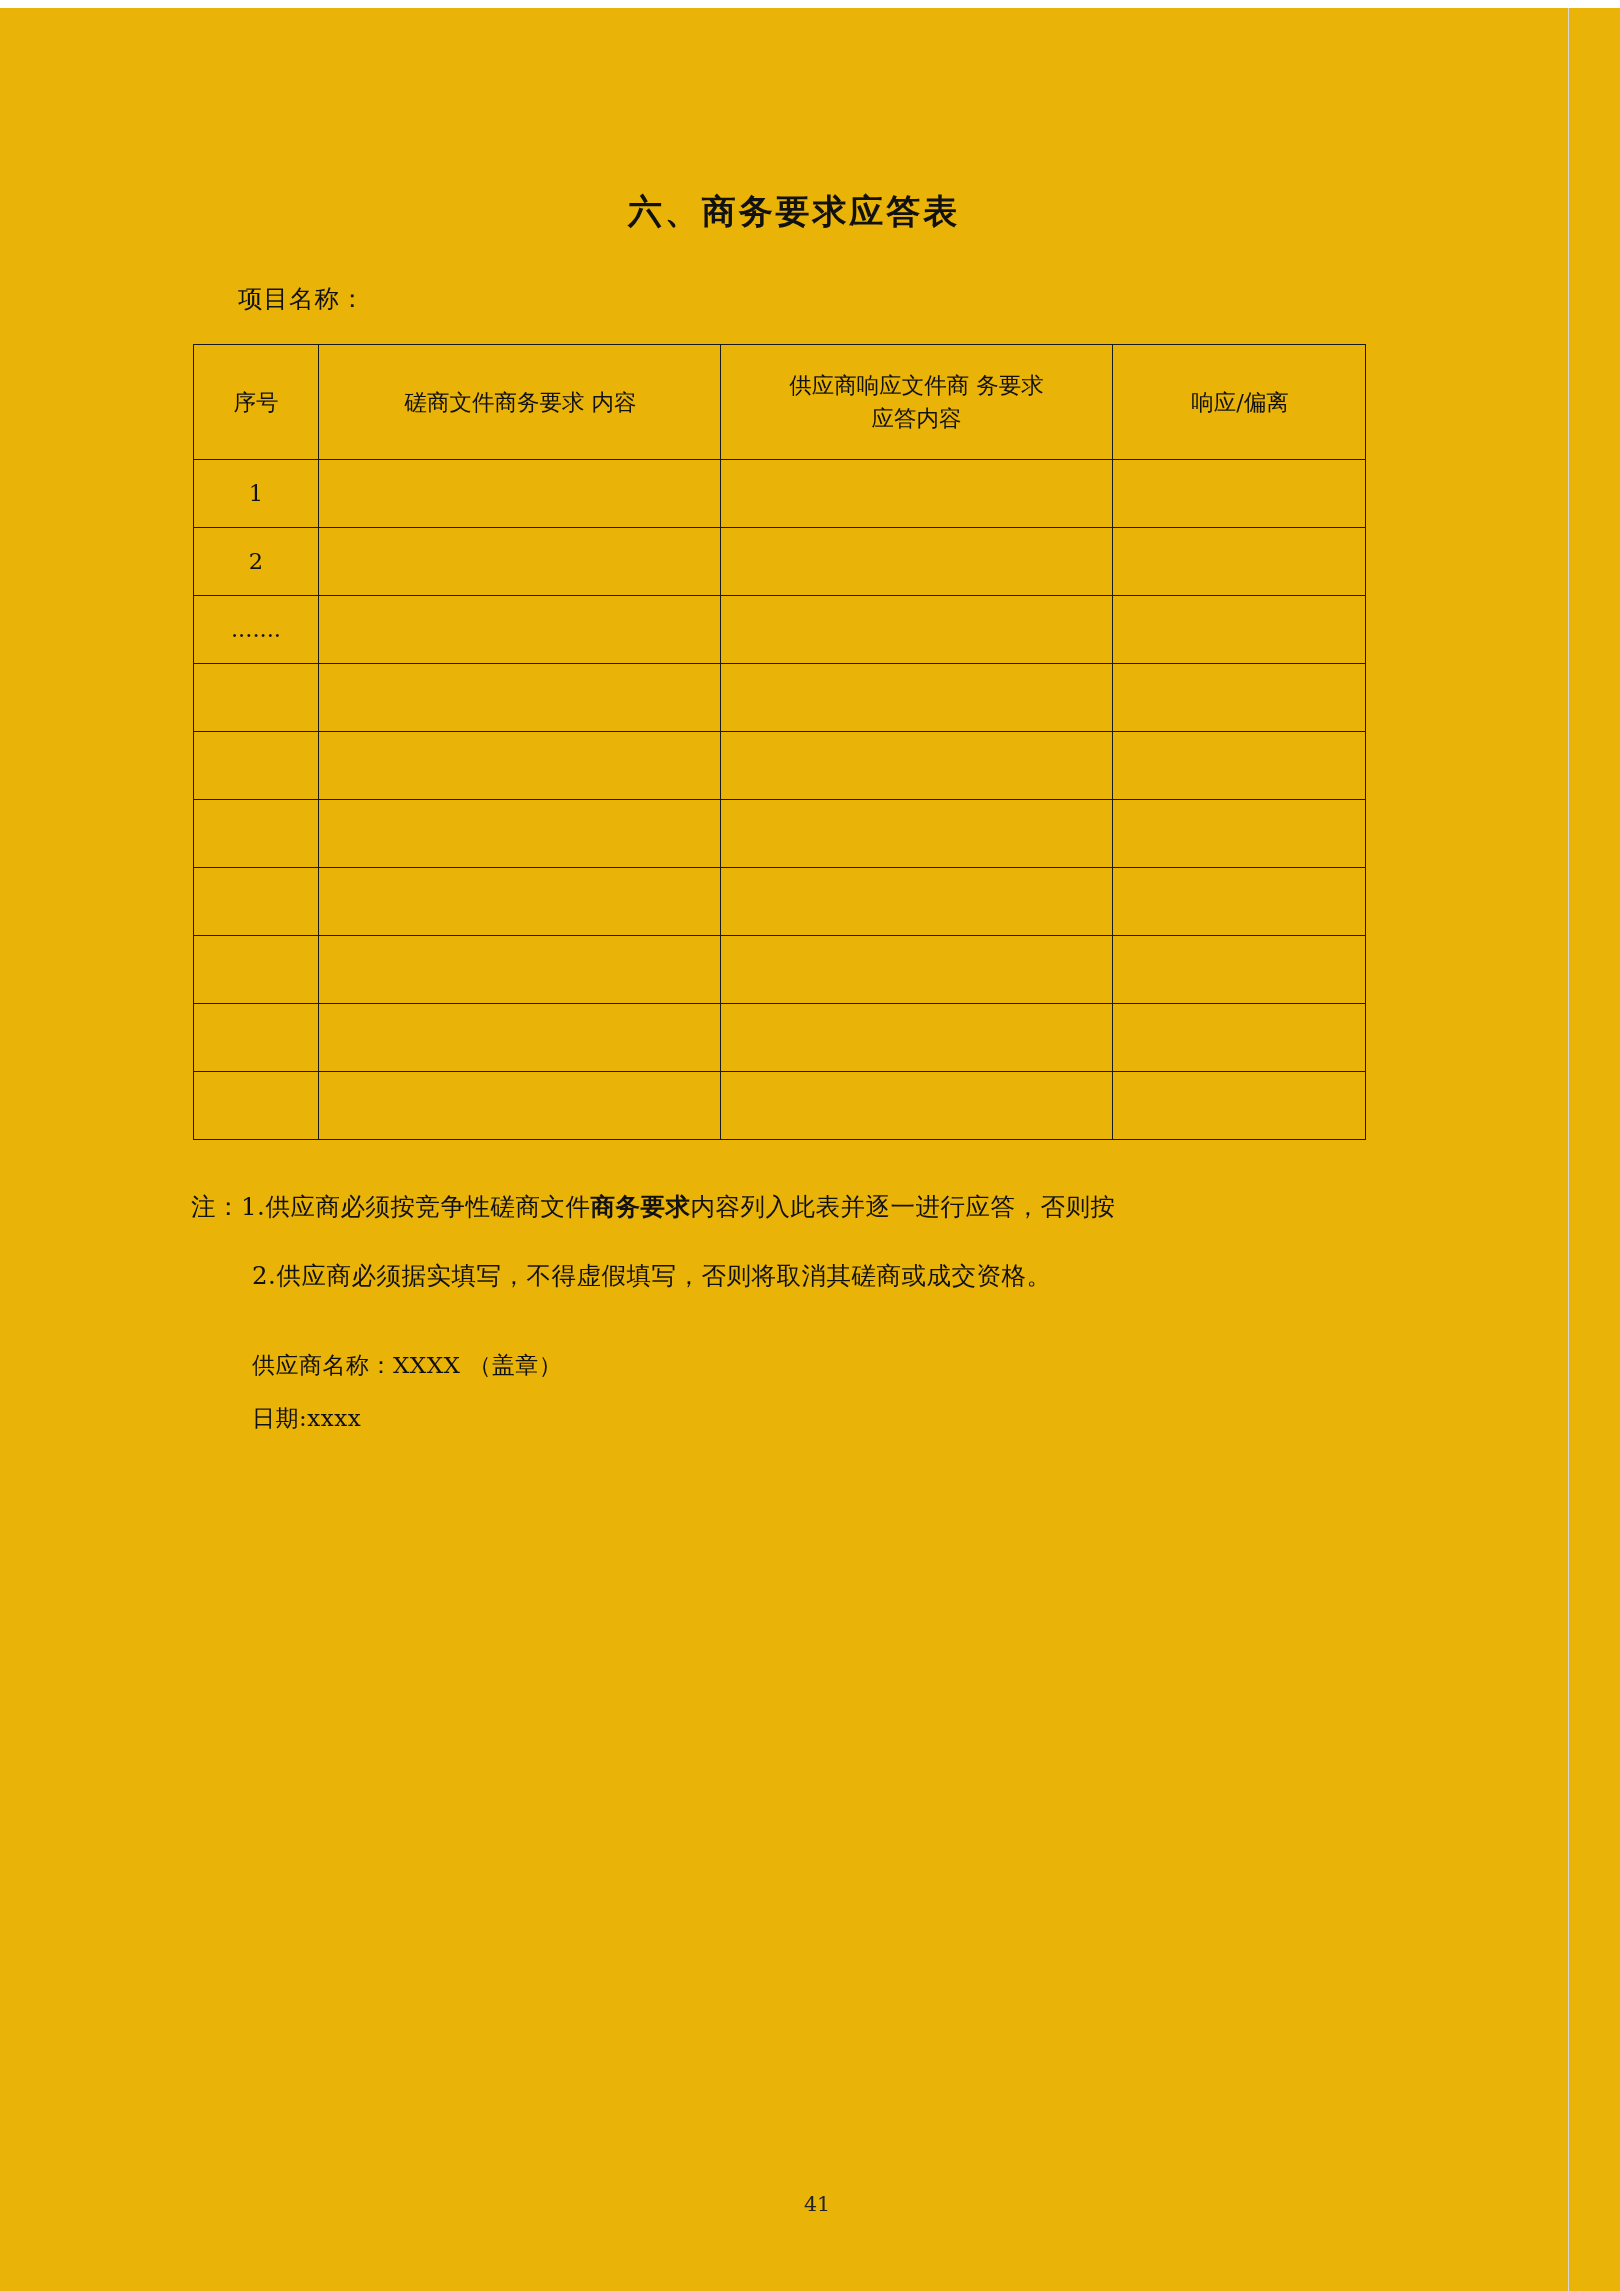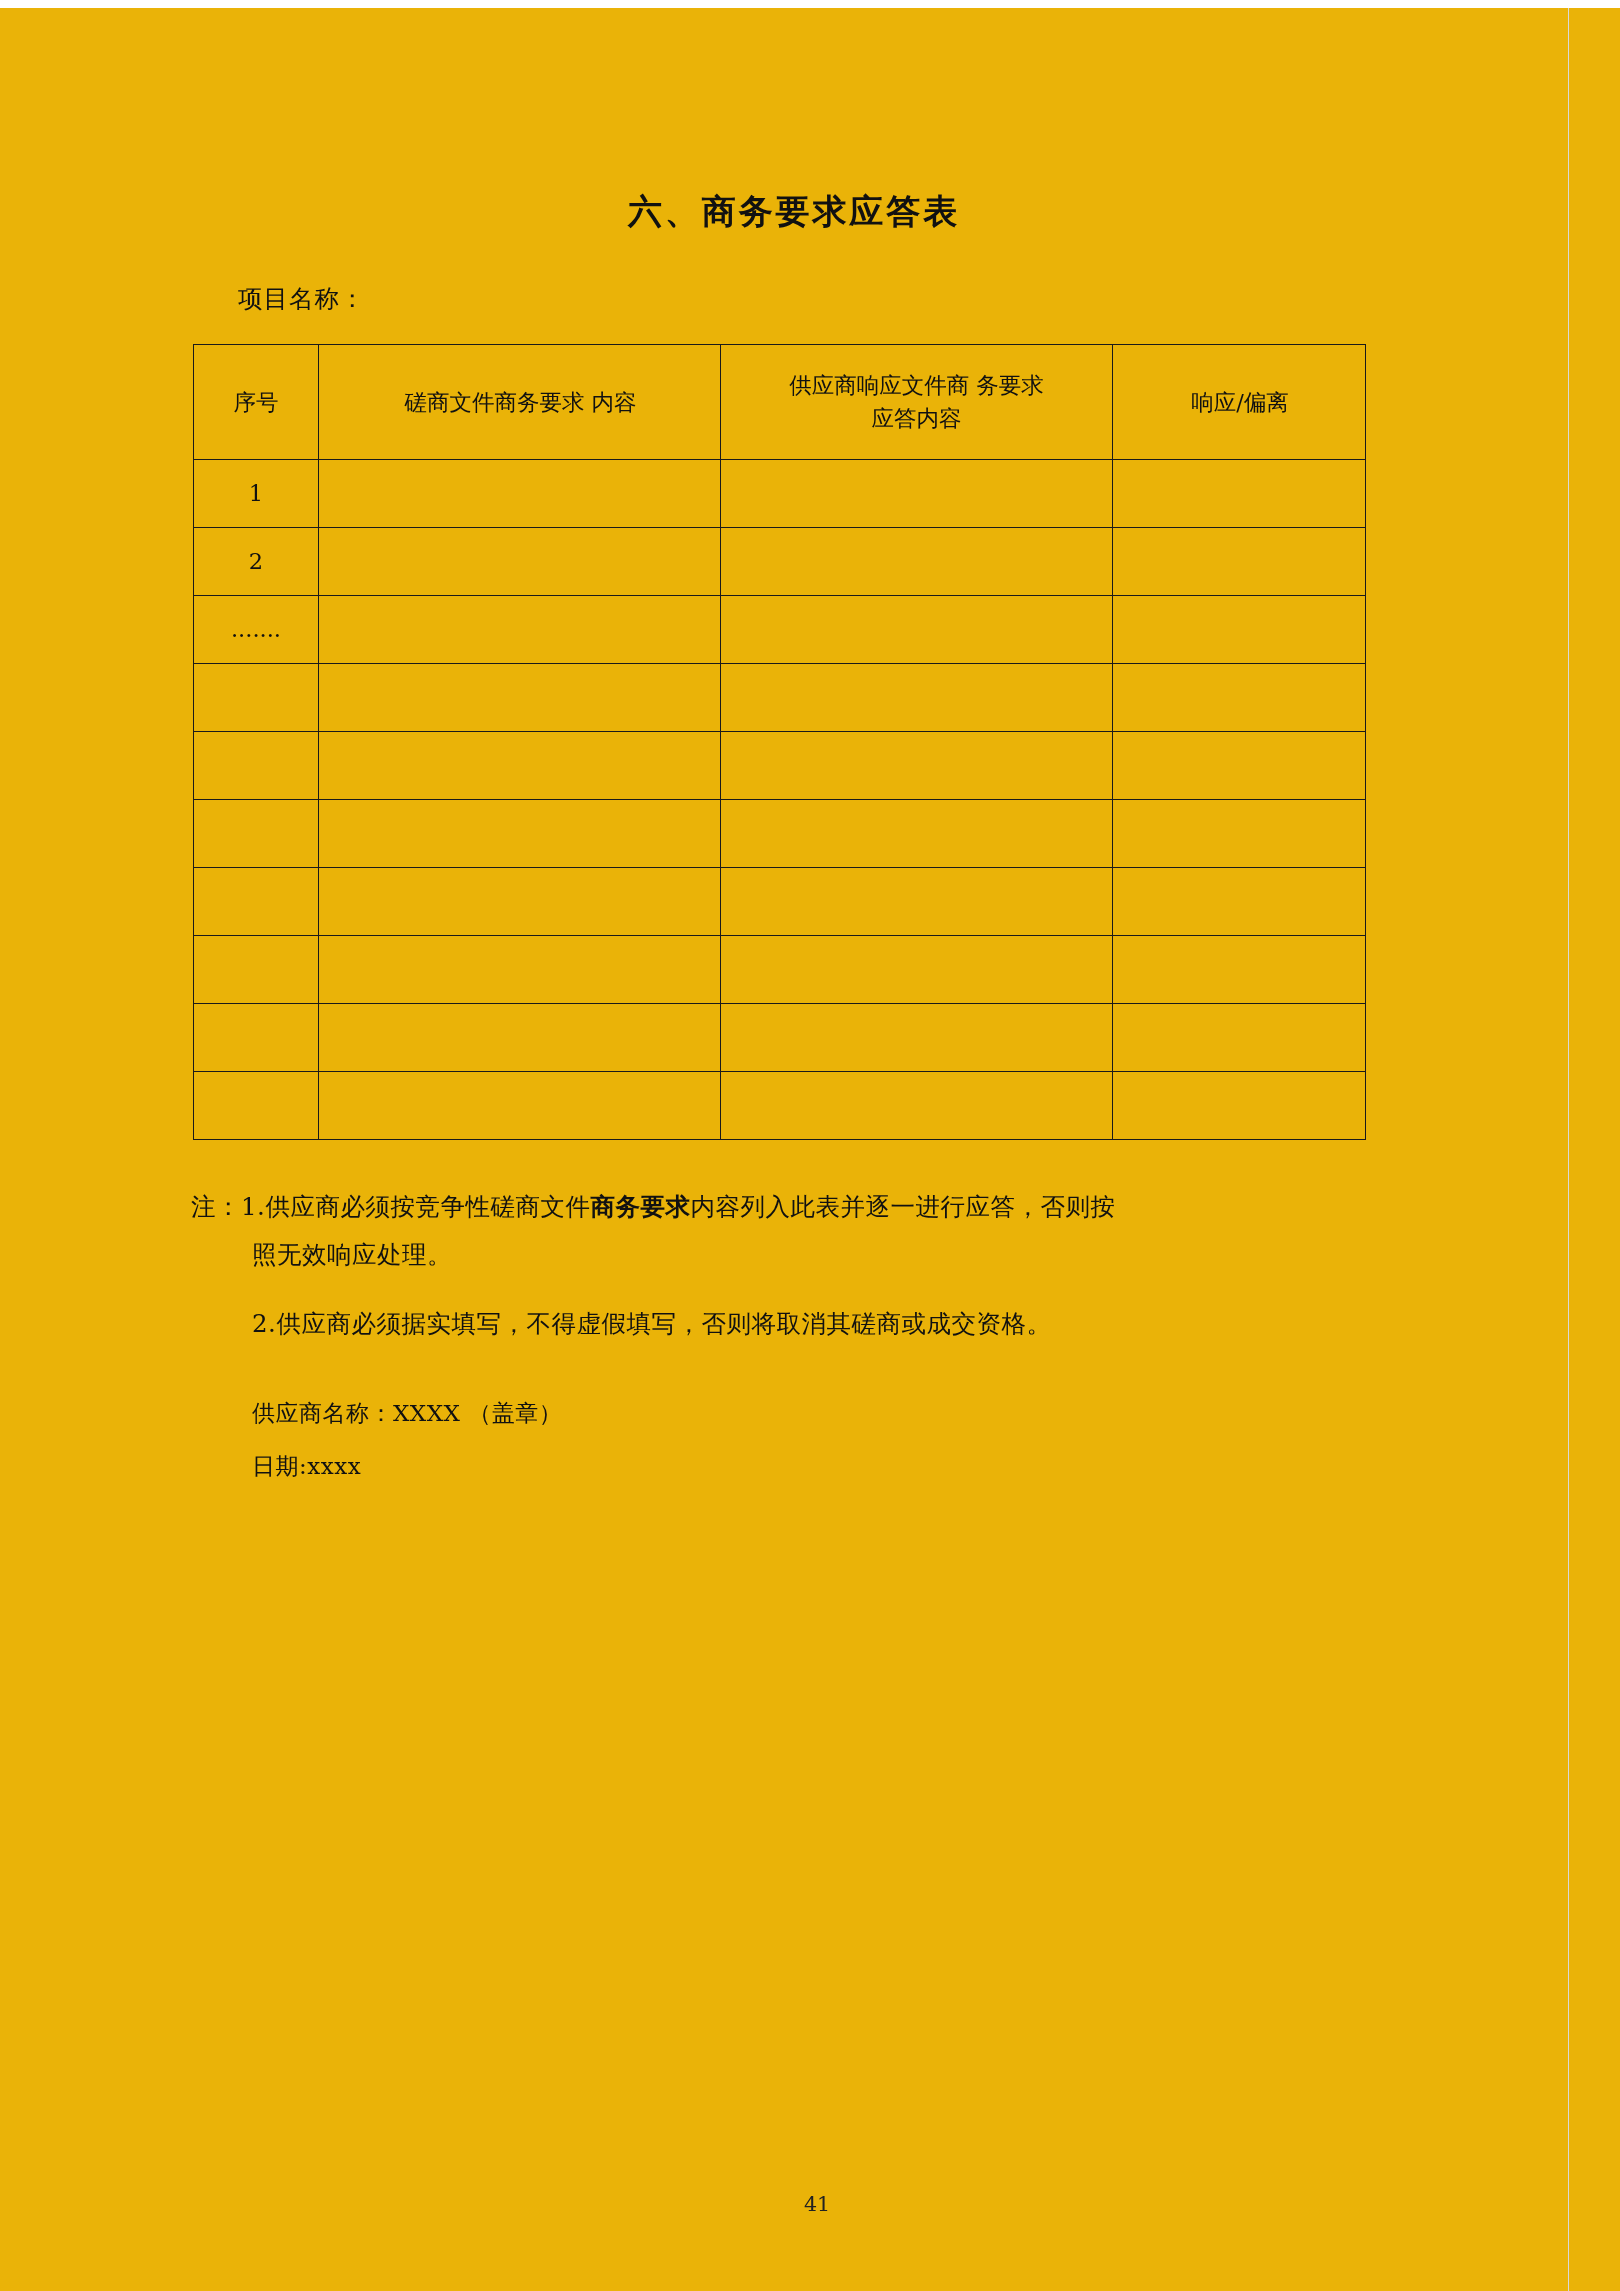--- a/index.html
+++ b/index.html
@@ -211,21 +211,20 @@
           <td></td>
           <td></td>
           <td></td>
         </tr>
       </tbody>
     </table>
 
     <div class="notes">
       <div class="note-line-1">
         <span>注：1.供应商必须按竞争性磋商文件</span><span class="bold-inline">商务要求</span><span>内容列入此表并逐一进行应答，否则按</span>
-        <span class="indent-follow">照无效响应处理。</span>
       </div>
       <div class="note-line-2">2.供应商必须据实填写，不得虚假填写，否则将取消其磋商或成交资格。</div>
     </div>
 
     <div class="signature-block">
       <span class="sig-line">供应商名称：XXXX  （盖章）</span>
       <span class="sig-line">日期:xxxx</span>
     </div>
 
   </div>

